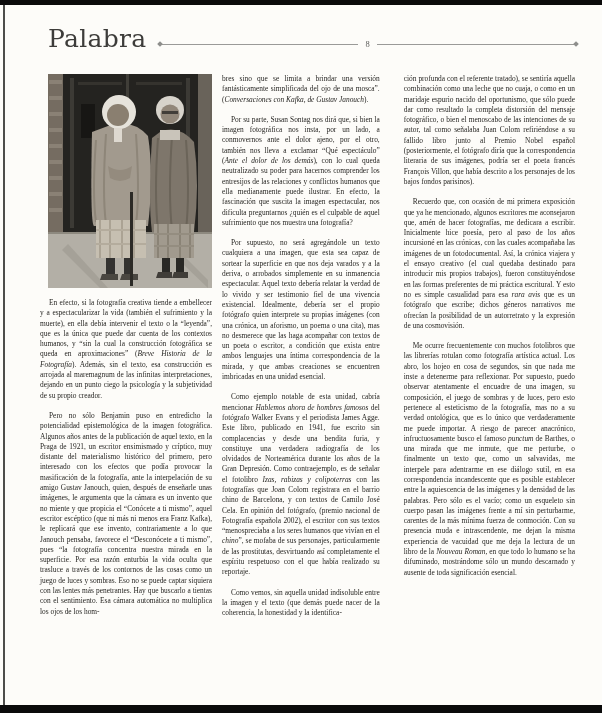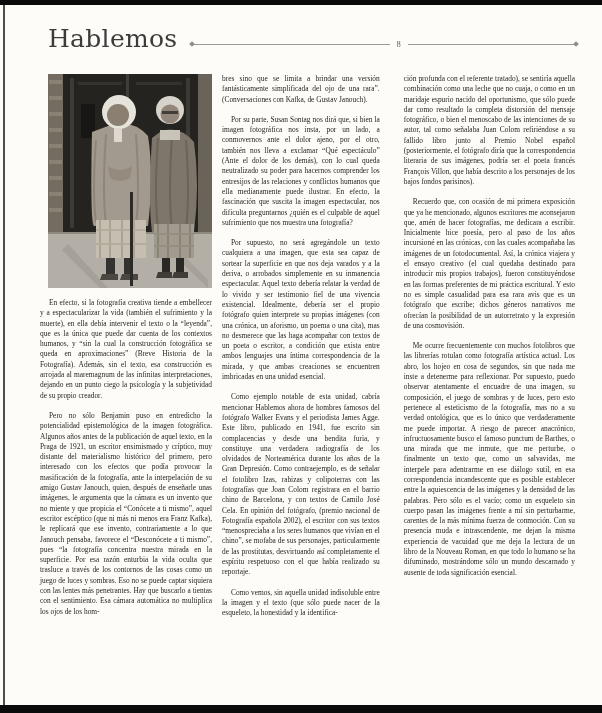--- a/index.html
+++ b/index.html
@@ -27,34 +27,34 @@
   .content{position:absolute;left:40px;top:74px;width:535px;display:flex;align-items:flex-start;}
   .col{
     color:#272623;font-size:7.4px;line-height:10.3px;text-align:justify;
     -webkit-hyphens:none;hyphens:none;
   }
   .col1{width:172px;}
   .col2{width:163px;margin-left:10px;}
   .col3{width:177px;margin-left:24px;}
   .para{margin:0 0 10px 0;text-indent:9px;}
   .para.noindent{text-indent:0;}
-  .it{}
+  .it{font-style:italic;}
 
   .photo{
     width:164px;height:214px;margin:0 0 10px 8px;display:block;
   }
 </style>
 </head>
 <body>
 
 <div class="top-bar"></div>
 <div class="left-edge"></div>
 
 <div class="header">
-  <div class="title">Hablemos</div>
+  <div class="title">Palabra</div>
   <div class="rule-wrap">
     <div class="diamond"></div>
     <div class="rline l"></div>
     <div class="pnum">8</div>
     <div class="rline r"></div>
     <div class="diamond"></div>
   </div>
 </div>
 
 <div class="content">
@@ -112,25 +112,25 @@
       <path d="M106 160 H146 M106 172 H146" stroke="#948d80" stroke-width="2"></path>
       <rect x="114" y="184" width="8" height="16" fill="#292825"></rect>
       <rect x="128" y="184" width="8" height="16" fill="#292825"></rect>
       <path d="M110 198 h14 v6 h-16 z" fill="#403d38"></path>
       <path d="M126 198 h14 v6 h-16 z" fill="#403d38"></path>
     </svg>
   <p class="para"><span>En efecto, si la fotografía creativa tiende a embellecer y a espectacularizar la vida (también el sufrimiento y la muerte), en ella debía intervenir el texto o la “leyenda”, que es la única que puede dar cuenta de los contextos humanos, y “sin la cual la construcción fotográfica se queda en aproximaciones” (</span><span class="it">Breve Historia de la Fotografía</span><span>). Además, sin el texto, esa construcción es arrojada al maremagnum de las infinitas interpretaciones, dejando en un punto ciego la psicología y la subjetividad de su propio creador.</span></p>
       <p class="para"><span>Pero no sólo Benjamin puso en entredicho la potencialidad epistemológica de la imagen fotográfica. Algunos años antes de la publicación de aquel texto, en la Praga de 1921, un escritor ensimismado y críptico, muy distante del materialismo histórico del primero, pero interesado con los efectos que podía provocar la masificación de la fotografía, ante la interpelación de su amigo Gustav Janouch, quien, después de enseñarle unas imágenes, le argumenta que la cámara es un invento que no miente y que propicia el “Conócete a ti mismo”, aquel escritor escéptico (que ni más ni menos era Franz Kafka), le replicará que ese invento, contrariamente a lo que Janouch pensaba, favorece el “Desconócete a ti mismo”, pues “la fotografía concentra nuestra mirada en la superficie. Por esa razón enturbia la vida oculta que trasluce a través de los contornos de las cosas como un juego de luces y sombras. Eso no se puede captar siquiera con las lentes más penetrantes. Hay que buscarlo a tientas con el sentimiento. Esa cámara automática no multiplica los ojos de los hom-</span></p>
     </div>
   <div class="col col2">
-      <p class="para noindent"><span>bres sino que se limita a brindar una versión fantásticamente simplificada del ojo de una rara”. (</span><span class="it">Conversaciones con Kafka, de Gustav Janouch</span><span>).</span></p>
+      <p class="para noindent"><span>bres sino que se limita a brindar una versión fantásticamente simplificada del ojo de una mosca”. (</span><span class="it">Conversaciones con Kafka, de Gustav Janouch</span><span>).</span></p>
       <p class="para"><span>Por su parte, Susan Sontag nos dirá que, si bien la imagen fotográfica nos insta, por un lado, a conmovernos ante el dolor ajeno, por el otro, también nos lleva a exclamar “Qué espectáculo” (</span><span class="it">Ante el dolor de los demás</span><span>), con lo cual queda neutralizado su poder para hacernos comprender los entresijos de las relaciones y conflictos humanos que ella medianamente puede ilustrar. En efecto, la fascinación que suscita la imagen espectacular, nos dificulta preguntarnos ¿quién es el culpable de aquel sufrimiento que nos muestra una fotografía?</span></p>
       <p class="para"><span>Por supuesto, no será agregándole un texto cualquiera a una imagen, que esta sea capaz de sortear la superficie en que nos deja varados y a la deriva, o arrobados simplemente en su inmanencia espectacular. Aquel texto debería relatar la verdad de lo vivido y ser testimonio fiel de una vivencia existencial. Idealmente, debería ser el propio fotógrafo quien interprete su propias imágenes (con una crónica, un aforismo, un poema o una cita), mas no desmerece que las haga acompañar con textos de un poeta o escritor, a condición que exista entre ambos lenguajes una íntima correspondencia de la mirada, y que ambas creaciones se encuentren imbricadas en una unidad esencial.</span></p>
       <p class="para"><span>Como ejemplo notable de esta unidad, cabría mencionar </span><span class="it">Hablemos ahora de hombres famosos</span><span> del fotógrafo Walker Evans y el periodista James Agge. Este libro, publicado en 1941, fue escrito sin complacencias y desde una bendita furia, y constituye una verdadera radiografía de los olvidados de Norteamérica durante los años de la Gran Depresión. Como contraejemplo, es de señalar el fotolibro </span><span class="it">Izas, rabizas y colipoterras</span><span> con las fotografías que Joan Colom registrara en el barrio chino de Barcelona, y con textos de Camilo José Cela. En opinión del fotógrafo, (premio nacional de Fotografía española 2002), el escritor con sus textos “menospreciaba a los seres humanos que vivían en el </span><span class="it">chino</span><span>”, se mofaba de sus personajes, particularmente de las prostitutas, desvirtuando así completamente el espíritu respetuoso con el que había realizado su reportaje.</span></p>
-      <p class="para"><span>Como vemos, sin aquella unidad indisoluble entre la imagen y el texto (que sólo puede nacer de la esqueleto, la honestidad y la identifica-</span></p>
+      <p class="para"><span>Como vemos, sin aquella unidad indisoluble entre la imagen y el texto (que demás puede nacer de la coherencia, la honestidad y la identifica-</span></p>
     </div>
   <div class="col col3">
       <p class="para noindent"><span>ción profunda con el referente tratado), se sentiría aquella combinación como una leche que no cuaja, o como en un maridaje espurio nacido del oportunismo, que sólo puede dar como resultado la completa distorsión del mensaje fotográfico, o bien el menoscabo de las intenciones de su autor, tal como señalaba Juan Colom refiriéndose a su fallido libro junto al Premio Nobel español (posteriormente, el fotógrafo diría que la correspondencia literaria de sus imágenes, podría ser el poeta francés François Villon, que había descrito a los personajes de los bajos fondos parisinos).</span></p>
       <p class="para"><span>Recuerdo que, con ocasión de mi primera exposición que ya he mencionado, algunos escritores me aconsejaron que, amén de hacer fotografías, me dedicara a escribir. Inicialmente hice poesía, pero al paso de los años incursioné en las crónicas, con las cuales acompañaba las imágenes de un fotodocumental. Así, la crónica viajera y el ensayo creativo (el cual quedaba destinado para introducir mis propios trabajos), fueron constituyéndose en las formas preferentes de mi práctica escritural. Y esto no es simple casualidad para esa </span><span class="it">rara avis</span><span> que es un fotógrafo que escribe; dichos géneros narrativos me ofrecían la posibilidad de un autorretrato y la expresión de una cosmovisión.</span></p>
       <p class="para"><span>Me ocurre frecuentemente con muchos fotolibros que las librerías rotulan como fotografía artística actual. Los abro, los hojeo en cosa de segundos, sin que nada me inste a detenerme para reflexionar. Por supuesto, puedo observar atentamente el encuadre de una imagen, su composición, el juego de sombras y de luces, pero esto pertenece al esteticismo de la fotografía, mas no a su verdad ontológica, que es lo único que verdaderamente me puede importar. A riesgo de parecer anacrónico, infructuosamente busco el famoso </span><span class="it">punctum</span><span> de Barthes, o una mirada que me inmute, que me perturbe, o finalmente un texto que, como un salvavidas, me interpele para adentrarme en ese diálogo sutil, en esa correspondencia incandescente que es posible establecer entre la aquiescencia de las imágenes y la densidad de las palabras. Pero sólo es el vacío; como un esqueleto sin cuerpo pasan las imágenes frente a mí sin perturbarme, carentes de la más mínima fuerza de conmoción. Con su presencia muda e intrascendente, me dejan la misma experiencia de vacuidad que me deja la lectura de un libro de la </span><span class="it">Nouveau Roman</span><span>, en que todo lo humano se ha difuminado, mostrándome sólo un mundo descarnado y ausente de toda significación esencial.</span></p>
     </div>
 </div>
 
 <div class="bottom-bar"></div>
 

